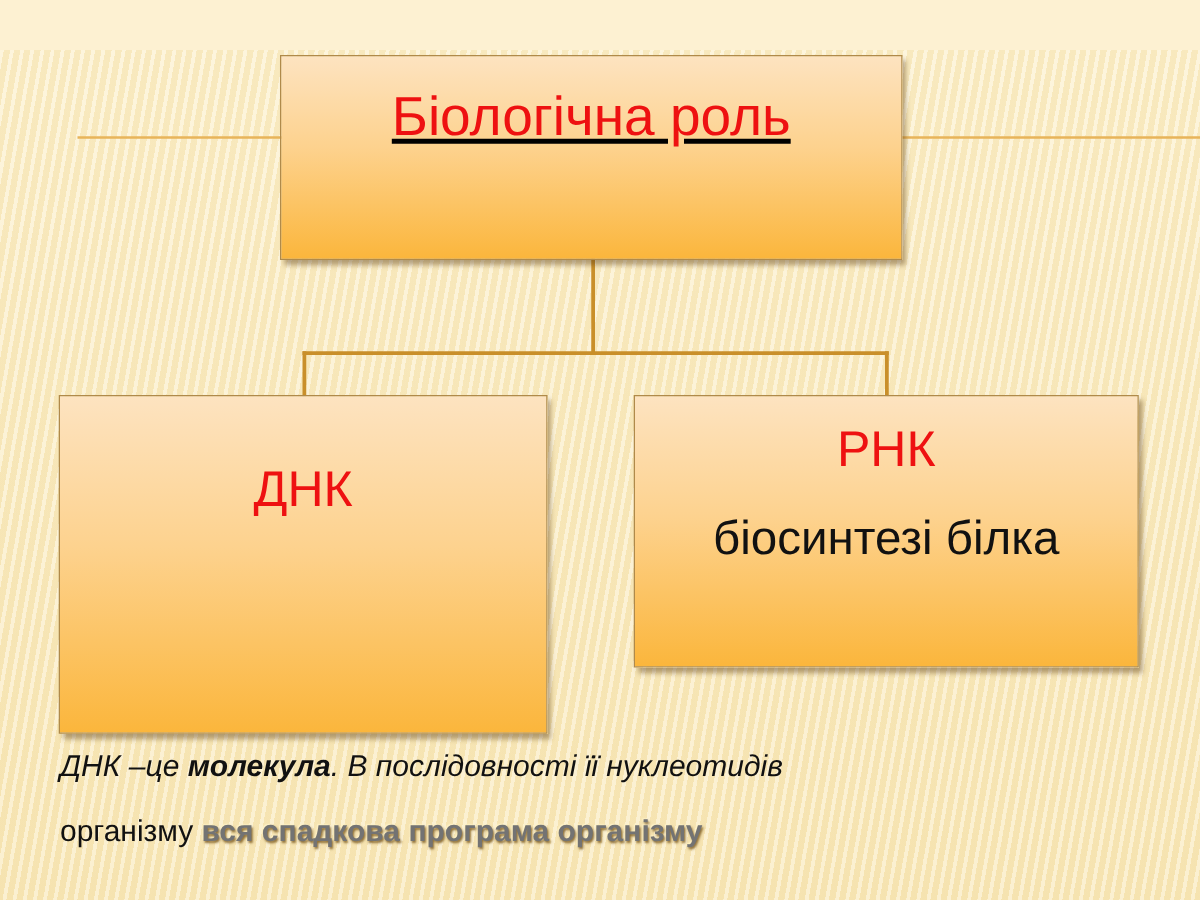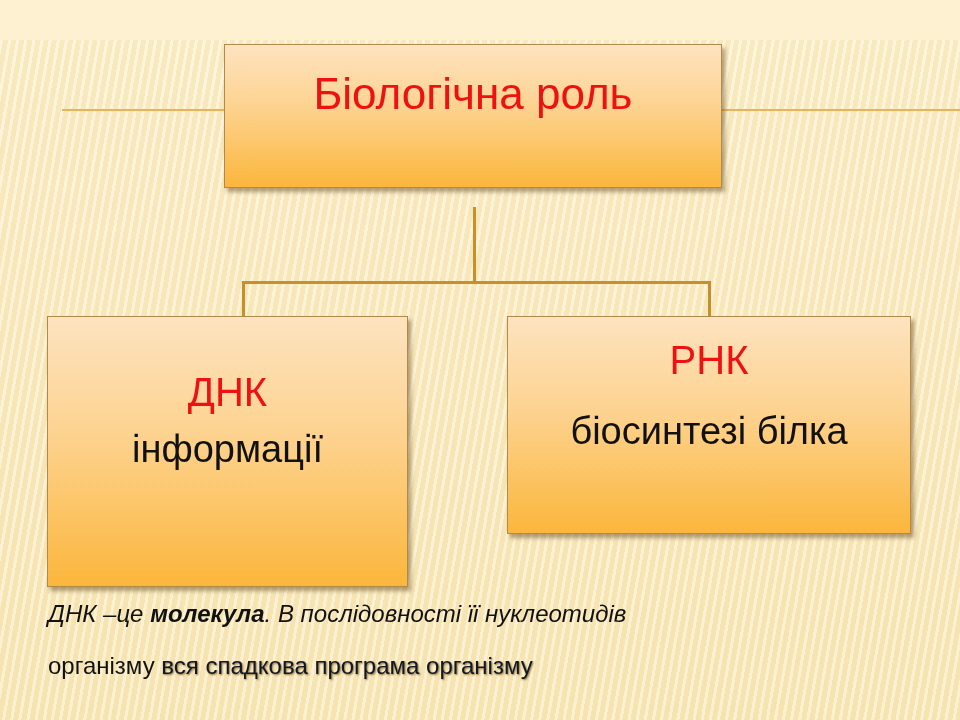--- a/index.html
+++ b/index.html
@@ -22,43 +22,42 @@
     border:1px solid #b08a4a;
     background: linear-gradient(180deg, #fde3c0 0%, #fdd28e 45%, #fbb63c 100%);
     box-shadow: 3px 4px 4px rgba(90,60,20,0.45);
     text-align:center;
   }
   .title-text { color:#ee1111; font-size:44px; line-height:50px; }
   .head-red { color:#ee1111; font-size:40px; line-height:46px; }
   .body-black { color:#111; font-size:38px; line-height:44px; }
   .caption { position:absolute; left:48px; color:#111; font-size:24px; }
   .caption b { font-weight:bold; }
-  .shadowed { font-weight:normal; color:#0f172a; text-shadow: 1px 1px 2px #8a6a30, -1px -1px 1px #fff3c8; }
+  .shadowed { font-weight:bold; color:#737373; text-shadow: 1px 1px 2px #8a6a30, -1px -1px 1px #fff3c8; }
 </style>
 </head>
 <body>
 
 <div class="bg-top"></div>
 <div class="bg-stripes"></div>
 
 <div class="hline" style="left:62px; top:109px; width:166px;"></div>
 <div class="hline" style="left:722px; top:109px; width:238px;"></div>
 
 <div class="conn" style="left:473px; top:207px; width:3px; height:76px;"></div>
 <div class="conn" style="left:242px; top:281px; width:469px; height:3px;"></div>
 <div class="conn" style="left:242px; top:281px; width:3px; height:36px;"></div>
 <div class="conn" style="left:708px; top:281px; width:3px; height:36px;"></div>
 
-<div class="box" style="left:224px; top:44px; width:498px; height:144px; padding-top:24px;">
+<div class="box" style="left:224px; top:44px; width:498px; height:164px; padding-top:24px;text-decoration:underline;">
   <div class="title-text">Біологічна роль</div>
 </div>
 
-<div class="box" style="left:47px; top:316px; width:361px; height:271px; padding-top:52px;">
+<div class="box" style="left:47px; top:316px; width:391px; height:271px; padding-top:52px;">
   <div class="head-red" style="margin-bottom:12px;">ДНК</div>
-  <div class="body-black">інформації</div>
 </div>
 
 <div class="box" style="left:507px; top:316px; width:404px; height:218px; padding-top:20px;">
   <div class="head-red" style="margin-bottom:26px;">РНК</div>
   <div class="body-black">біосинтезі білка</div>
 </div>
 
 <div class="caption" style="top:600px;font-style:italic;">
   <span>ДНК –це </span><b>молекула</b><span>. В послідовності її нуклеотидів</span>
 </div>

